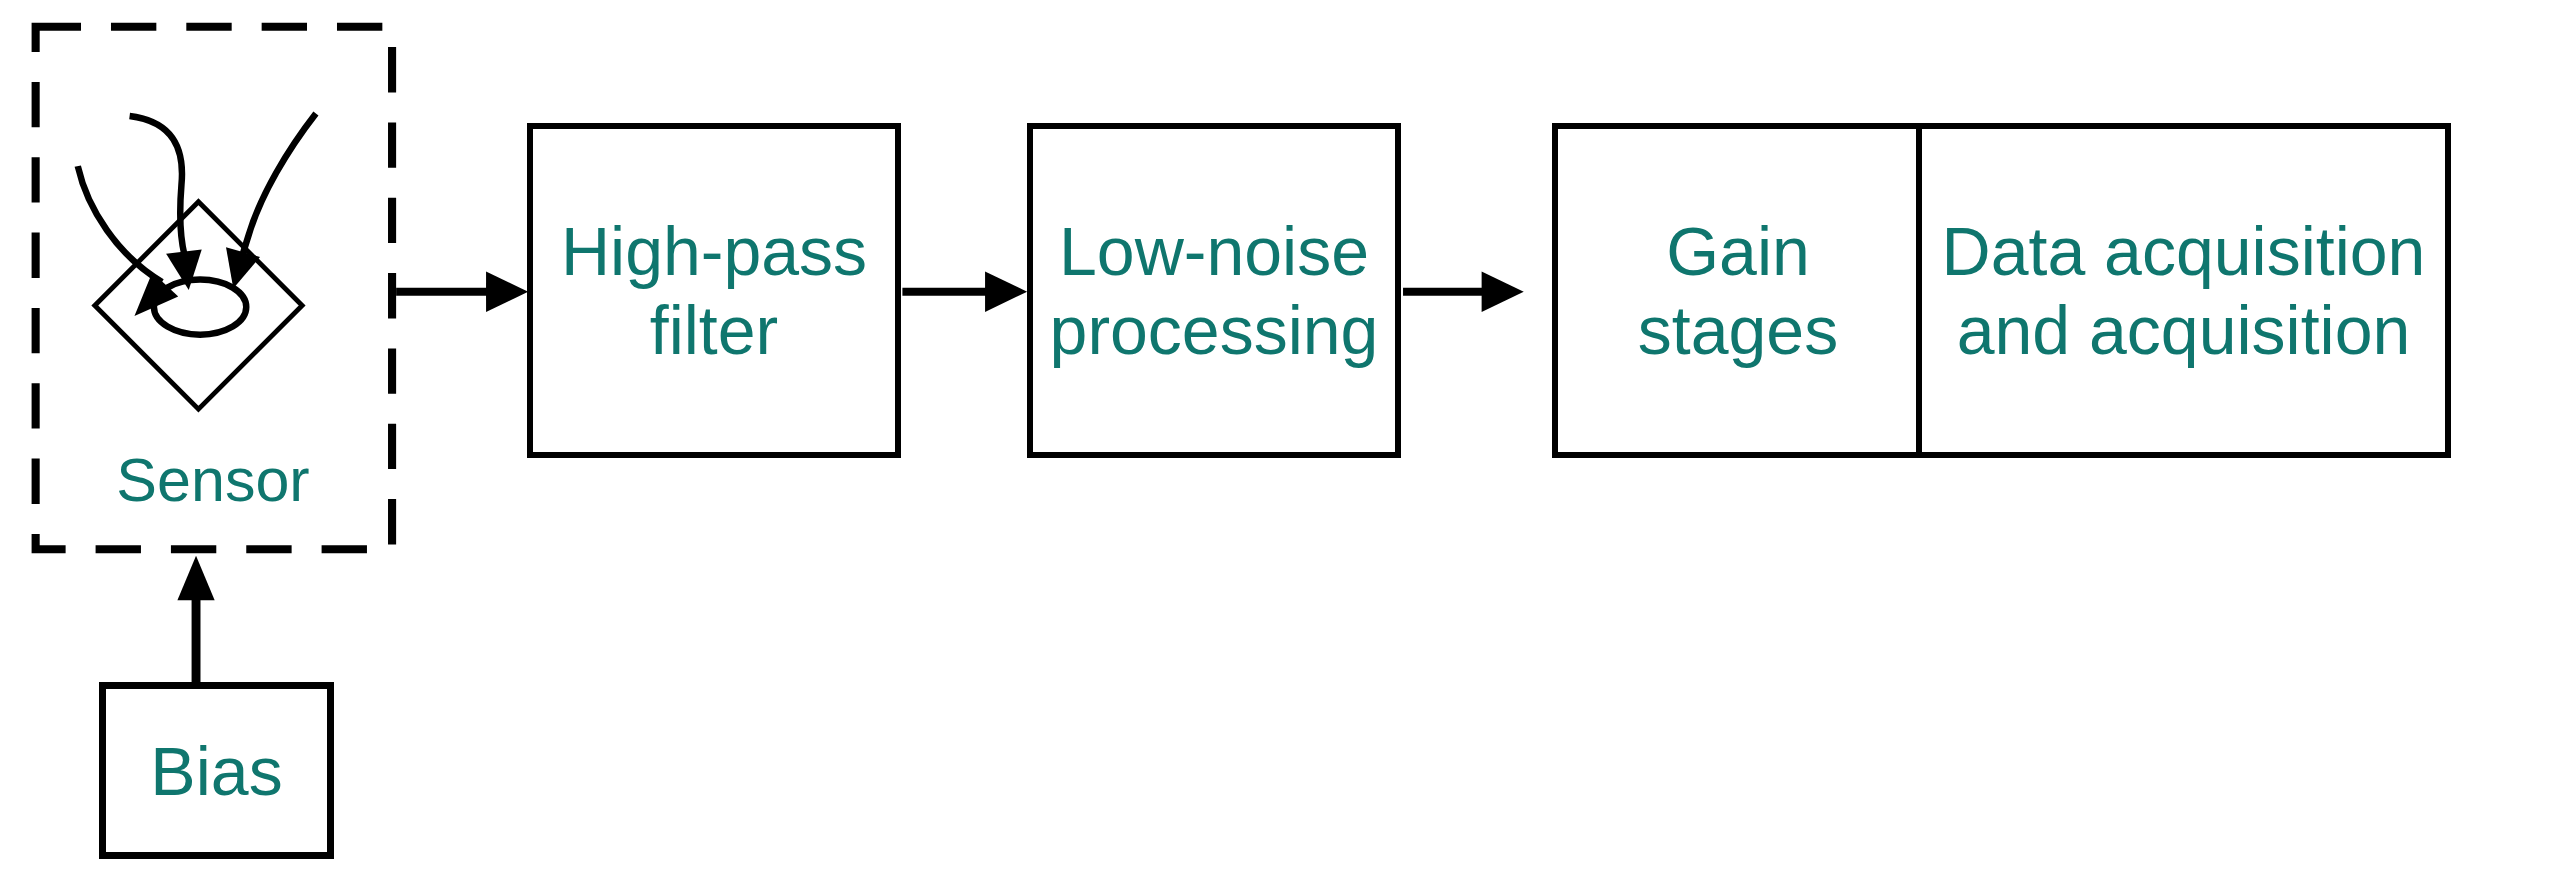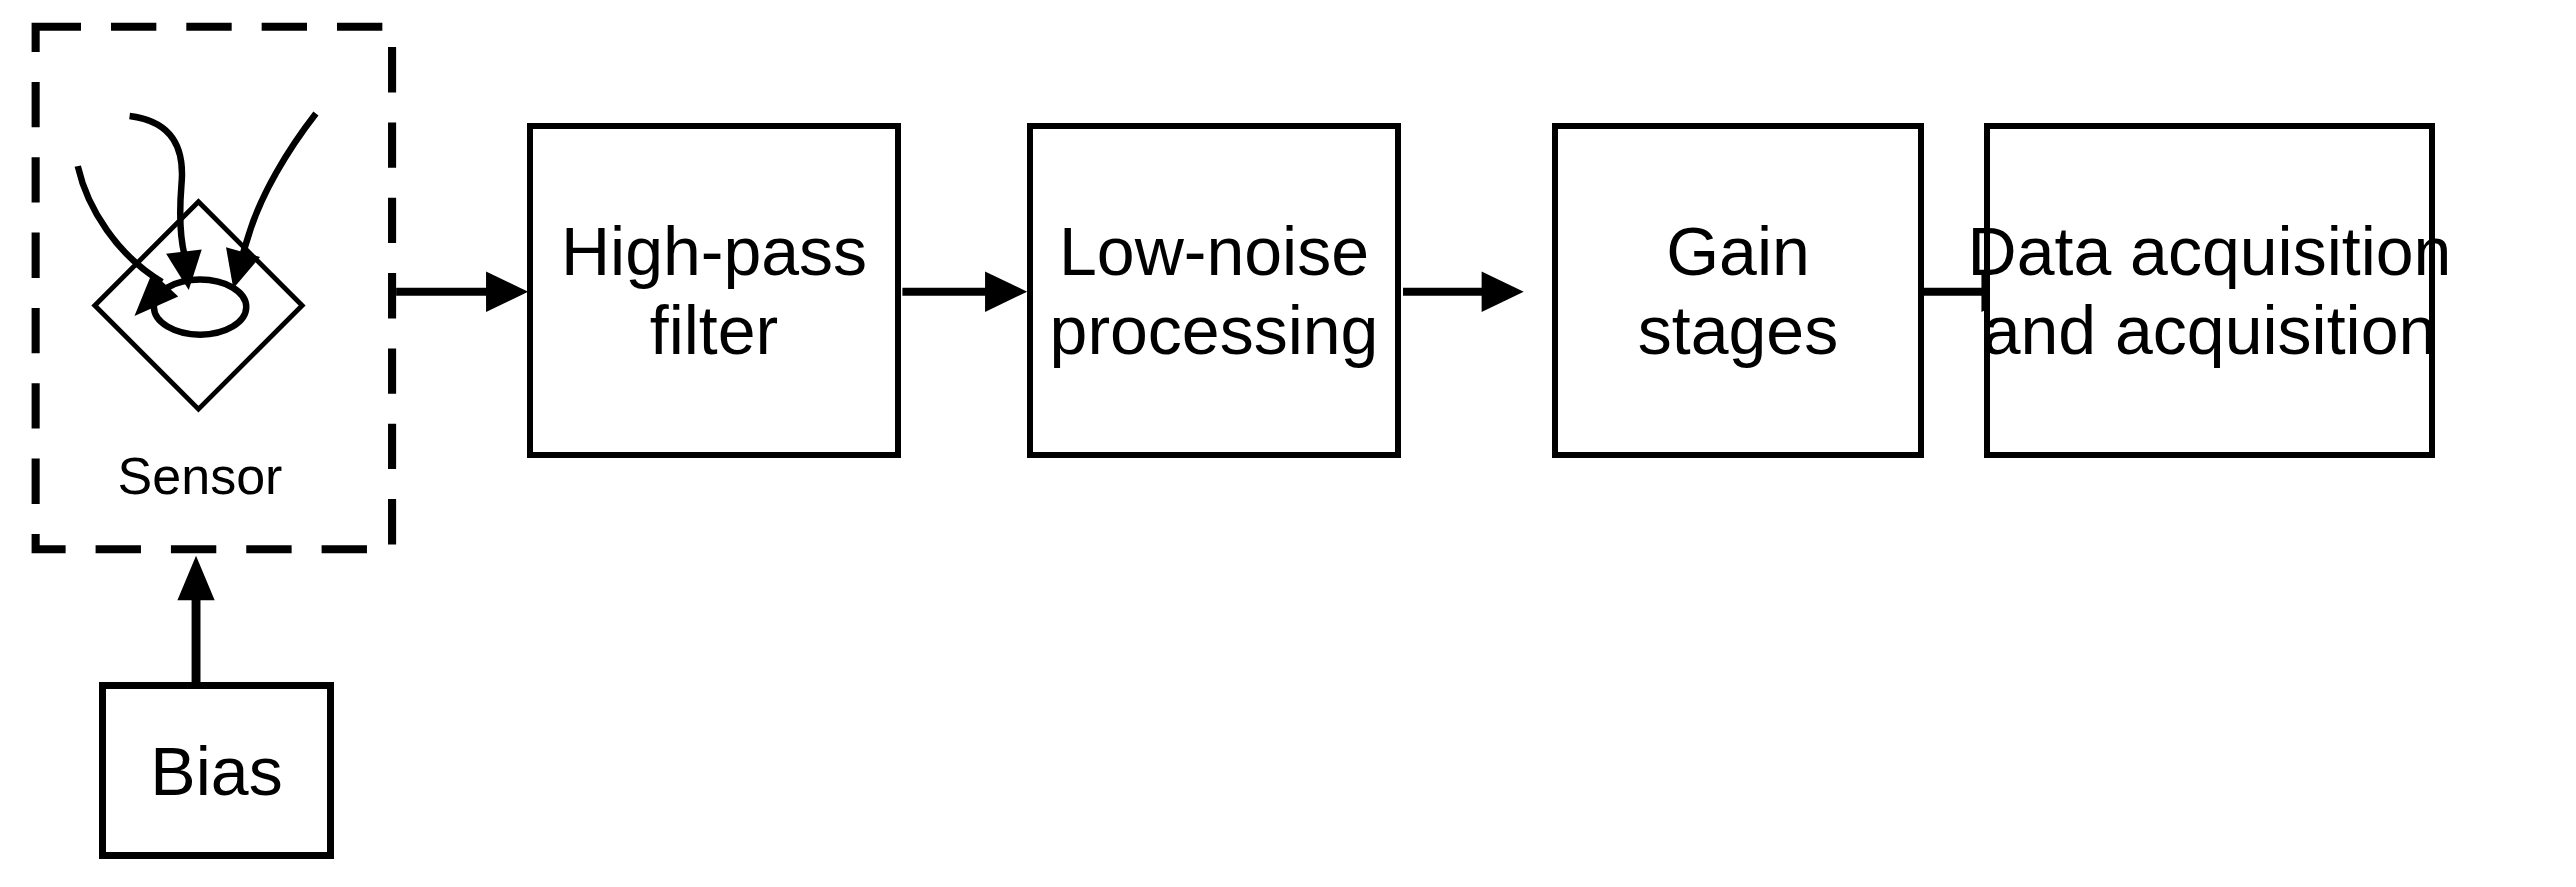--- a/index.html
+++ b/index.html
@@ -3,21 +3,21 @@
 <meta charset="utf-8">
 <style>
   * { margin: 0; padding: 0; box-sizing: border-box; }
   html, body { background: #ffffff; }
   .stage {
     position: relative;
     width: 2576px;
     height: 888px;
     background: #ffffff;
     font-family: "Liberation Sans", sans-serif;
-    color: #000000;
+    color: #0f766e;
     overflow: hidden;
   }
   .artwork {
     position: absolute;
     inset: 0;
     width: 2576px;
     height: 888px;
   }
   .block {
     position: absolute;
@@ -30,42 +30,42 @@
     align-items: center;
     justify-content: center;
     text-align: center;
     font-size: 68px;
     line-height: 1.16;
     white-space: nowrap;
   }
   .block-hp { left: 527px;  width: 374px; }
   .block-ln { left: 1027px; width: 374px; }
   .block-gs { left: 1524px; width: 372px; margin-left: 28px; }
-  .block-da { left: 1984px; width: 451px; text-align: right; }
+  .block-da { left: 1916px; width: 535px; text-align: right; }
   .bias-box {
     position: absolute;
     left: 99px;
     top: 682px;
     width: 235px;
     height: 177px;
     border: 7.3px solid #000;
     background: #fff;
     display: flex;
     align-items: center;
     justify-content: center;
     font-size: 68px;
     white-space: nowrap;
   }
   .sensor-label {
     position: absolute;
-    left: 22px;
+    left: 35px;
     top: 450px;
     width: 356px;
     text-align: center;
-    font-size: 52px;
+    font-size: 61px;
     line-height: 1.0;
     white-space: nowrap;
   }
 </style>
 </head>
 <body>
 
 <div class="stage">
 
   <svg class="artwork" viewBox="0 0 3180 1096">

